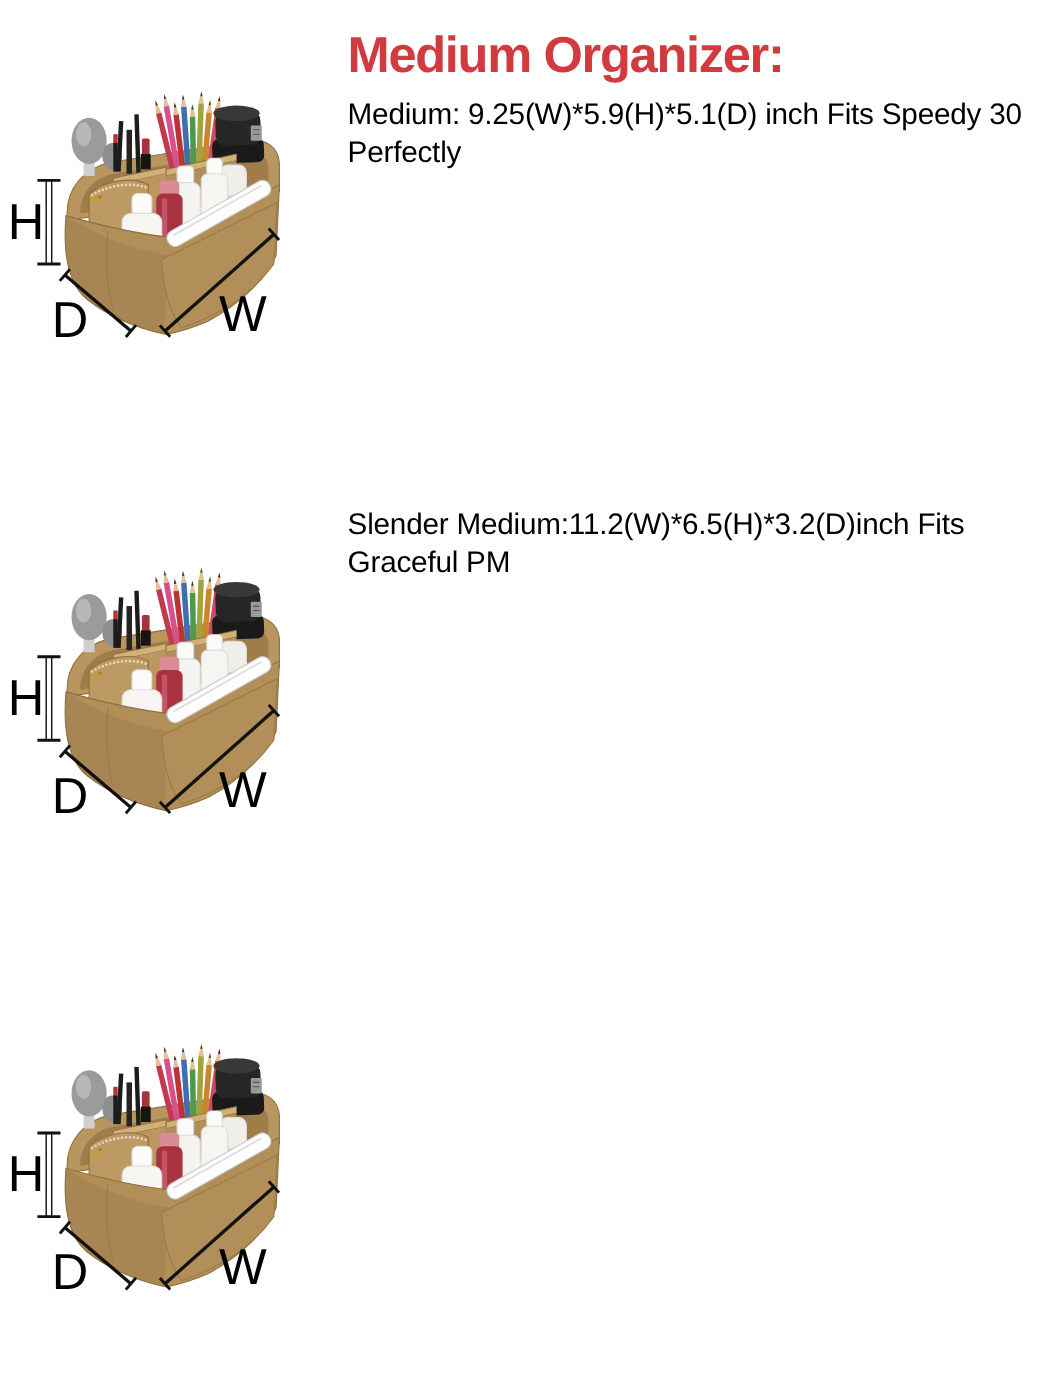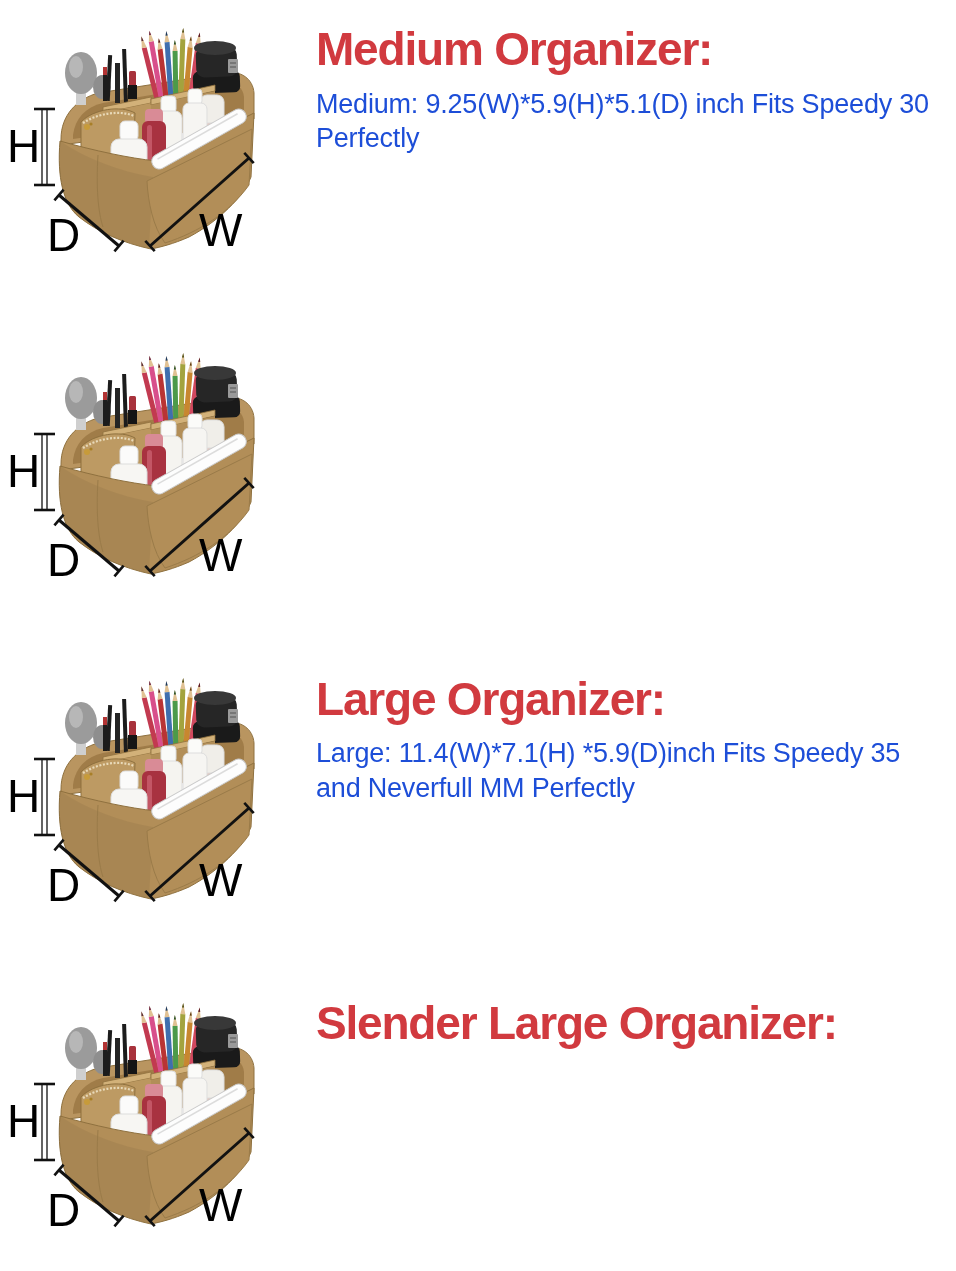--- a/index.html
+++ b/index.html
@@ -38,21 +38,21 @@
     line-height: 1.04;
     font-weight: bold;
     color: #d13a3f;
     letter-spacing: -1.2px;
     white-space: nowrap;
     margin-bottom: 13px;
   }
   p.desc {
     font-size: 27px;
     line-height: 1.28;
-    color: #1d4ed8;
+    color: #000000;
     letter-spacing: -0.2px;
     max-width: 640px;
   }
   .defs-holder { position: absolute; width: 0; height: 0; overflow: hidden; }
 </style>
 </head>
 <body>
 
 <svg class="defs-holder" aria-hidden="true">
   <defs>
@@ -218,40 +218,29 @@
     </div>
   </section>
 
   <section class="row">
     <figure class="art">
       <svg viewBox="0 0 300 242">
           <use href="#organizer-art"></use>
         </svg>
     </figure>
     <div class="text-col">
+      <p class="desc">Slender Medium:11.2(W)*6.5(H)*3.2(D)inch Fits Graceful PM</p>
     </div>
   </section>
+
 
   <section class="row">
     <figure class="art">
       <svg viewBox="0 0 300 242">
           <use href="#organizer-art"></use>
         </svg>
     </figure>
     <div class="text-col">
-      <h2 class="heading">Large Organizer:</h2>
-      <p class="desc">Large: 11.4(W)*7.1(H) *5.9(D)inch Fits Speedy 35 and Neverfull MM Perfectly</p>
     </div>
   </section>
 
-  <section class="row">
-    <figure class="art">
-      <svg viewBox="0 0 300 242">
-          <use href="#organizer-art"></use>
-        </svg>
-    </figure>
-    <div class="text-col">
-      <h2 class="heading">Slender Large Organizer:</h2>
-    </div>
-  </section>
-
 
 </div>
 
 </body></html>

